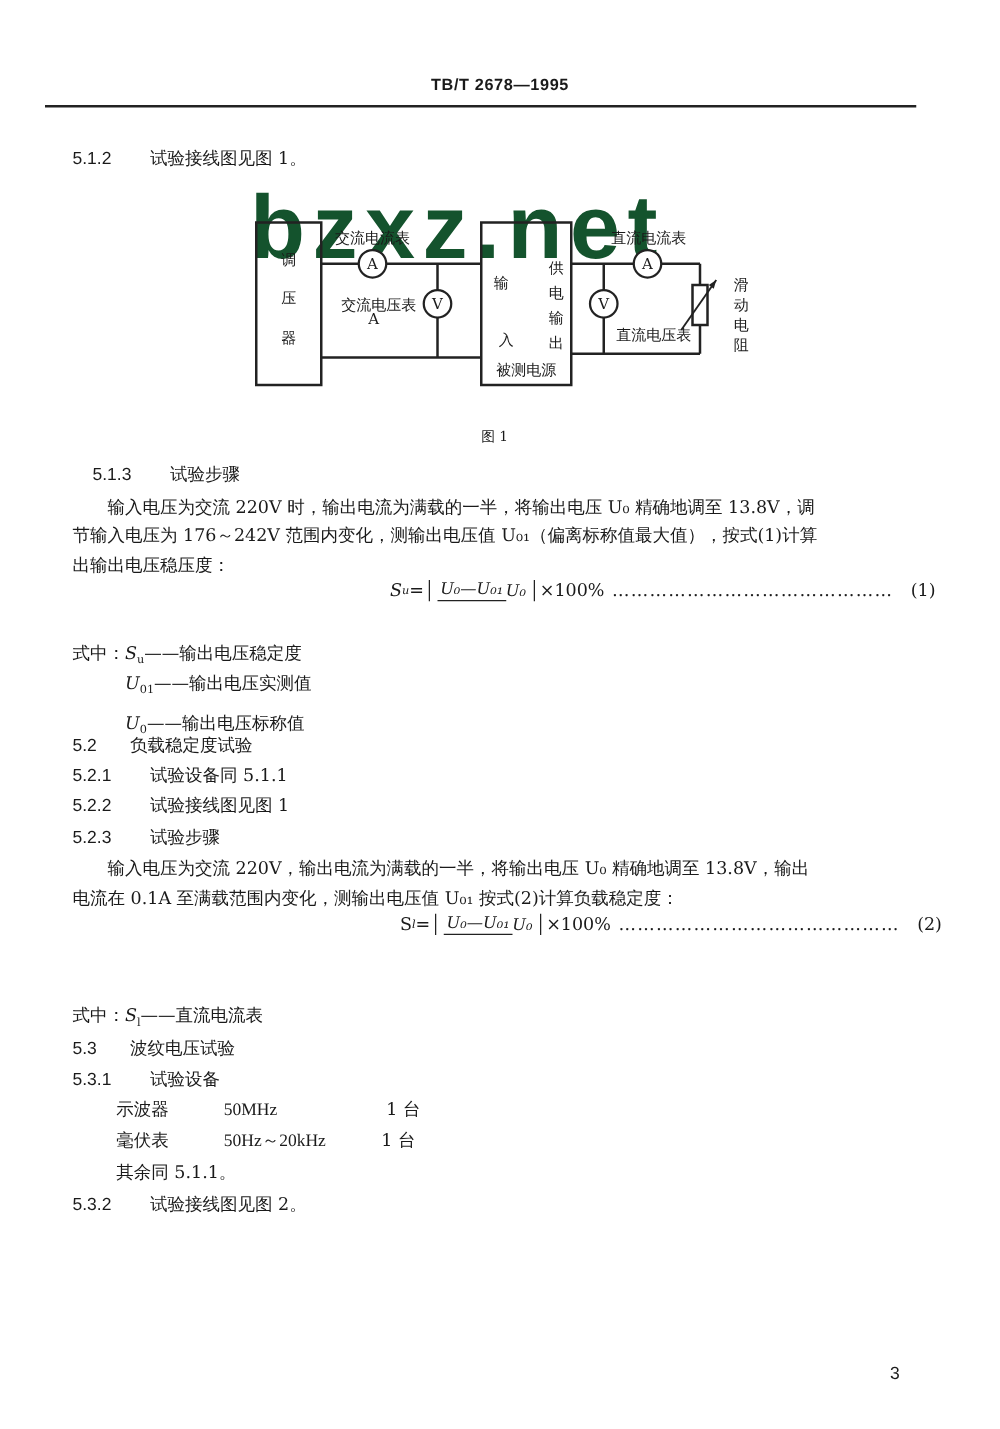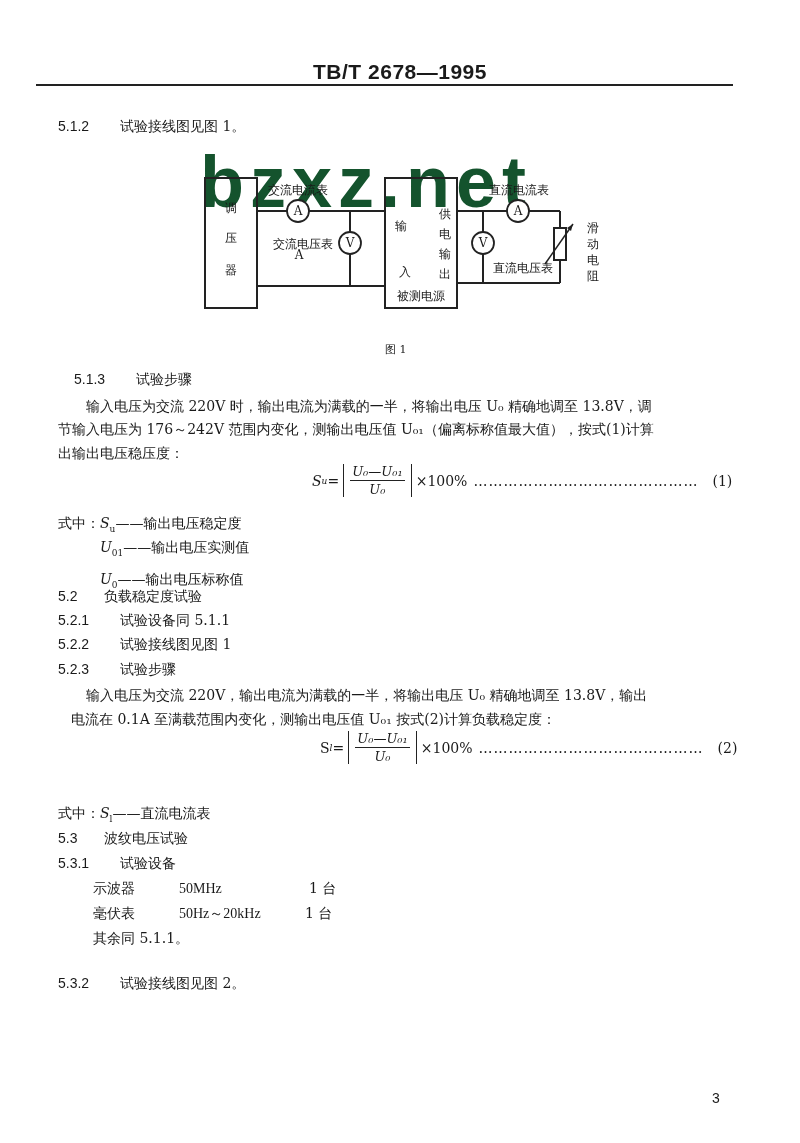--- a/index.html
+++ b/index.html
@@ -1,31 +1,31 @@
 <!DOCTYPE html>
 <html><head>
 <meta charset="utf-8">
 <style>
   html, body { margin: 0; padding: 0; }
   body {
     width: 800px; height: 1143px; background: #ffffff; position: relative; overflow: hidden;
     font-family: "DejaVu Serif", "Liberation Serif", serif; color: #1a1a1a;
   }
   .abs { position: absolute; }
-  .header-title { left: 0; width: 800px; top: 60px; text-align: center; font-family: "Liberation Sans", sans-serif; font-weight: bold; font-size: 21px; letter-spacing: 0.5px; }
+  .header-title { left: 0; width: 800px; top: 60px; text-align: center; font-family: "Liberation Sans", sans-serif; font-weight: bold; font-size: 13px; letter-spacing: 0.5px; }
   .header-rule { left: 36px; top: 84px; width: 697px; height: 2px; background: #222; }
   .line { font-size: 14px; line-height: 18px; white-space: nowrap; }
   .num { font-family: "Liberation Sans", sans-serif; font-size: 14px; display: inline-block; width: 62px; }
   .num2 { font-family: "Liberation Sans", sans-serif; font-size: 14px; display: inline-block; width: 46px; }
   .watermark {
     left: 200px; top: 152px; font-family: "Liberation Sans", sans-serif; font-weight: bold;
     font-size: 72px; color: #14532d; letter-spacing: 6px; line-height: 60px;
   }
   .formula { font-size: 14px; font-style: italic; display: flex; align-items: center; }
-  .frac { display: inline-flex; flex-direction: column; align-items: center; border-left: 1.5px solid #222; border-right: 1.5px solid #222; padding: 0 6px; margin: 0 4px; font-style: italic; font-size: 13px; }
+  .frac { display: inline-flex; flex-direction: row; align-items: center; border-left: 1.5px solid #222; border-right: 1.5px solid #222; padding: 0 6px; margin: 0 4px; font-style: italic; font-size: 13px; }
   .frac .top { border-bottom: 1px solid #222; padding: 0 2px 1px; }
   .frac .bot { padding-top: 1px; }
   .dots { font-style: normal; letter-spacing: 1px; margin-left: 6px; }
   .eqnum { font-style: normal; margin-left: 14px; }
   sub { font-size: 9px; }
   .diag-label { font-size: 12px; }
 </style>
 </head>
 <body>
 
@@ -140,21 +140,21 @@
 <div class="abs line" style="left:58px; top:611px;">
   <span class="num">5.2.1</span><span>试验设备同 5.1.1</span>
 </div>
 <div class="abs line" style="left:58px; top:635px;">
   <span class="num">5.2.2</span><span>试验接线图见图 1</span>
 </div>
 <div class="abs line" style="left:58px; top:660px;">
   <span class="num">5.2.3</span><span>试验步骤</span>
 </div>
 <div class="abs line" style="left:86px; top:686px;">输入电压为交流 220V，输出电流为满载的一半，将输出电压 U₀ 精确地调至 13.8V，输出</div>
-<div class="abs line" style="left:71px; top:710px;">电流在 0.1A 至满载范围内变化，测输出电压值 U₀₁ 按式(2)计算负载稳定度：</div>
+<div class="abs line" style="left:58px; top:710px;">电流在 0.1A 至满载范围内变化，测输出电压值 U₀₁ 按式(2)计算负载稳定度：</div>
 
 <div class="abs formula" style="left:320px; top:731px;">
   <span style="font-style:normal">S</span>
     <sub>l</sub>
     <span style="font-style:normal">=</span>
   <span class="frac">
     <span class="top">U₀—U₀₁</span>
     <span class="bot">U₀</span>
   </span>
   <span style="font-style:normal">×100%</span>
@@ -171,17 +171,17 @@
 <div class="abs line" style="left:58px; top:854px;">
   <span class="num">5.3.1</span><span>试验设备</span>
 </div>
 <div class="abs line" style="left:93px; top:879px;">
   <span style="display:inline-block;width:86px">示波器</span><span style="display:inline-block;width:130px;font-family:'Liberation Serif',serif">50MHz</span><span>1 台</span>
 </div>
 <div class="abs line" style="left:93px; top:904px;">
   <span style="display:inline-block;width:86px">毫伏表</span><span style="display:inline-block;width:126px;font-family:'Liberation Serif',serif">50Hz～20kHz</span><span>1 台</span>
 </div>
 <div class="abs line" style="left:93px; top:929px;">其余同 5.1.1。</div>
-<div class="abs line" style="left:58px; top:954px;margin-top:20px;">
+<div class="abs line" style="left:58px; top:954px;">
   <span class="num">5.3.2</span><span>试验接线图见图 2。</span>
 </div>
 
 <div class="abs" style="left:712px; top:1090px; font-family:'Liberation Sans',sans-serif; font-size:14px;">3</div>
 
 </body></html>

